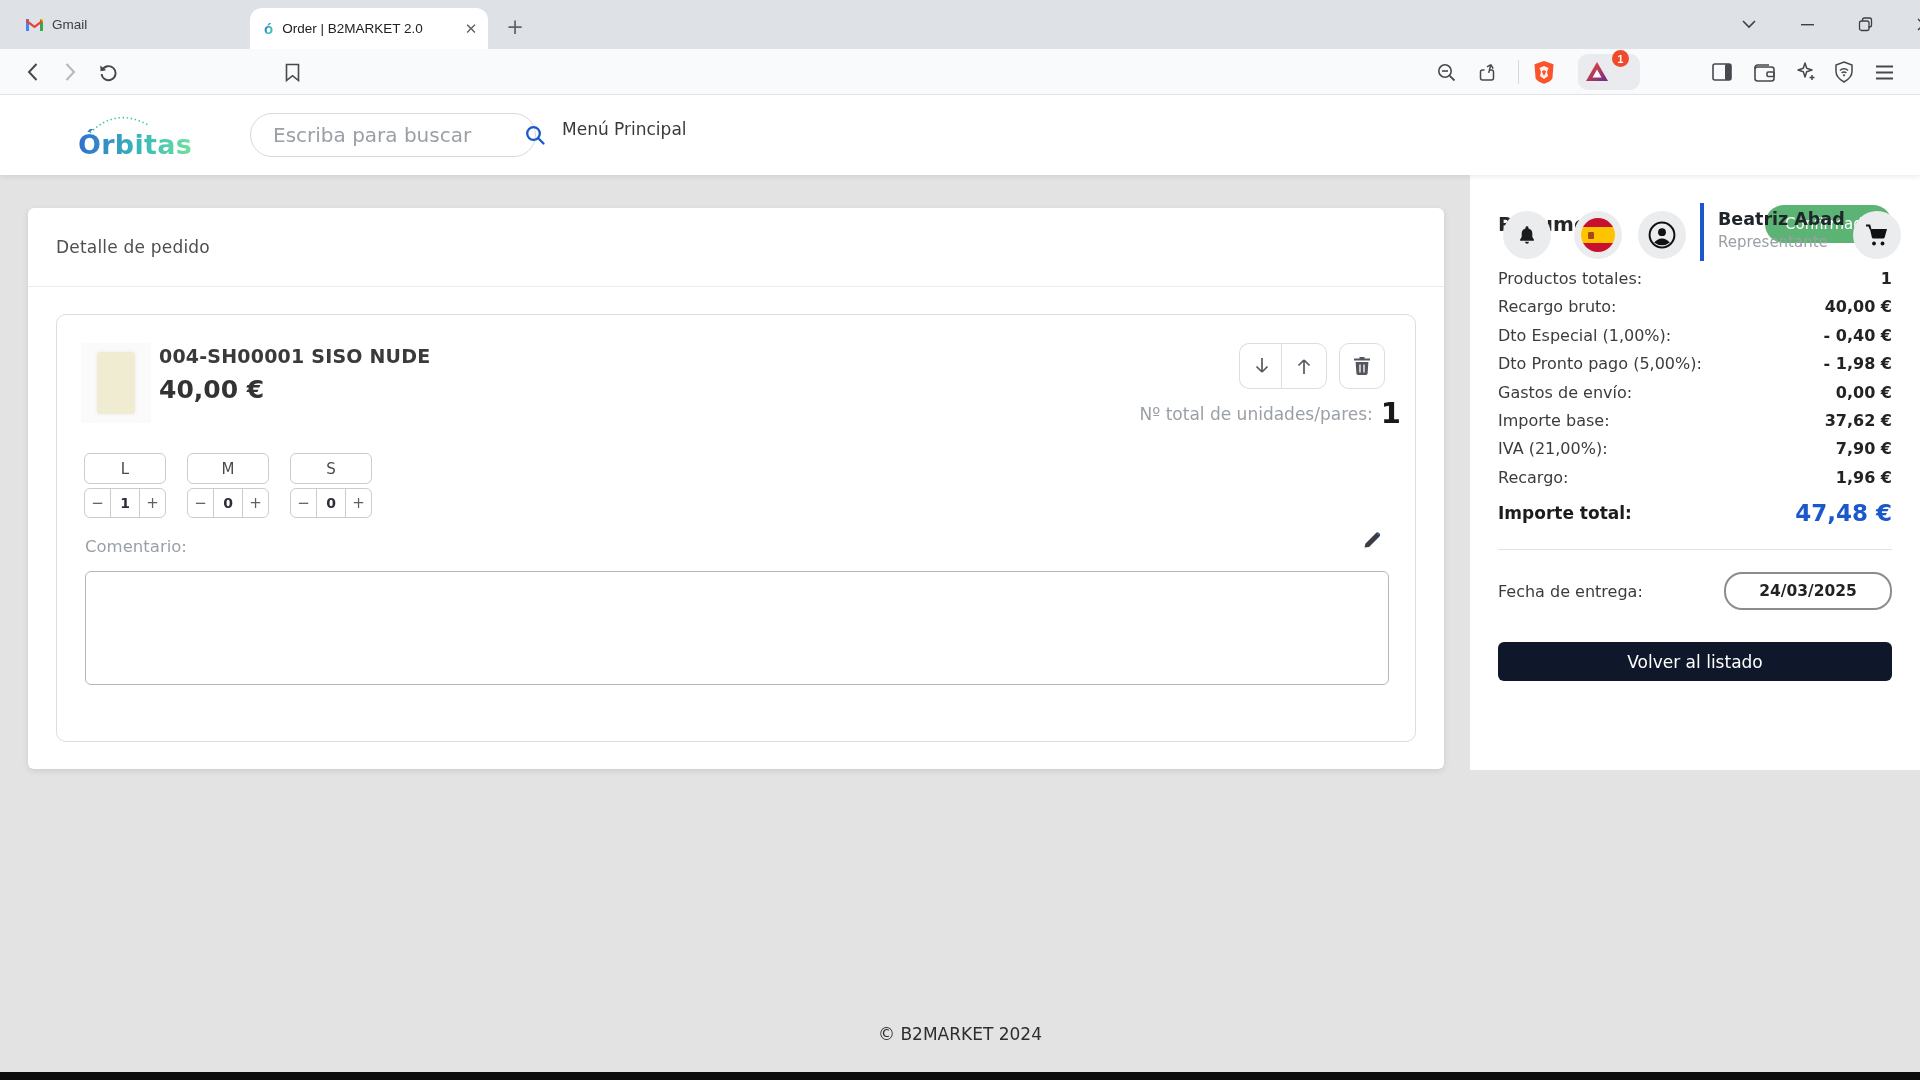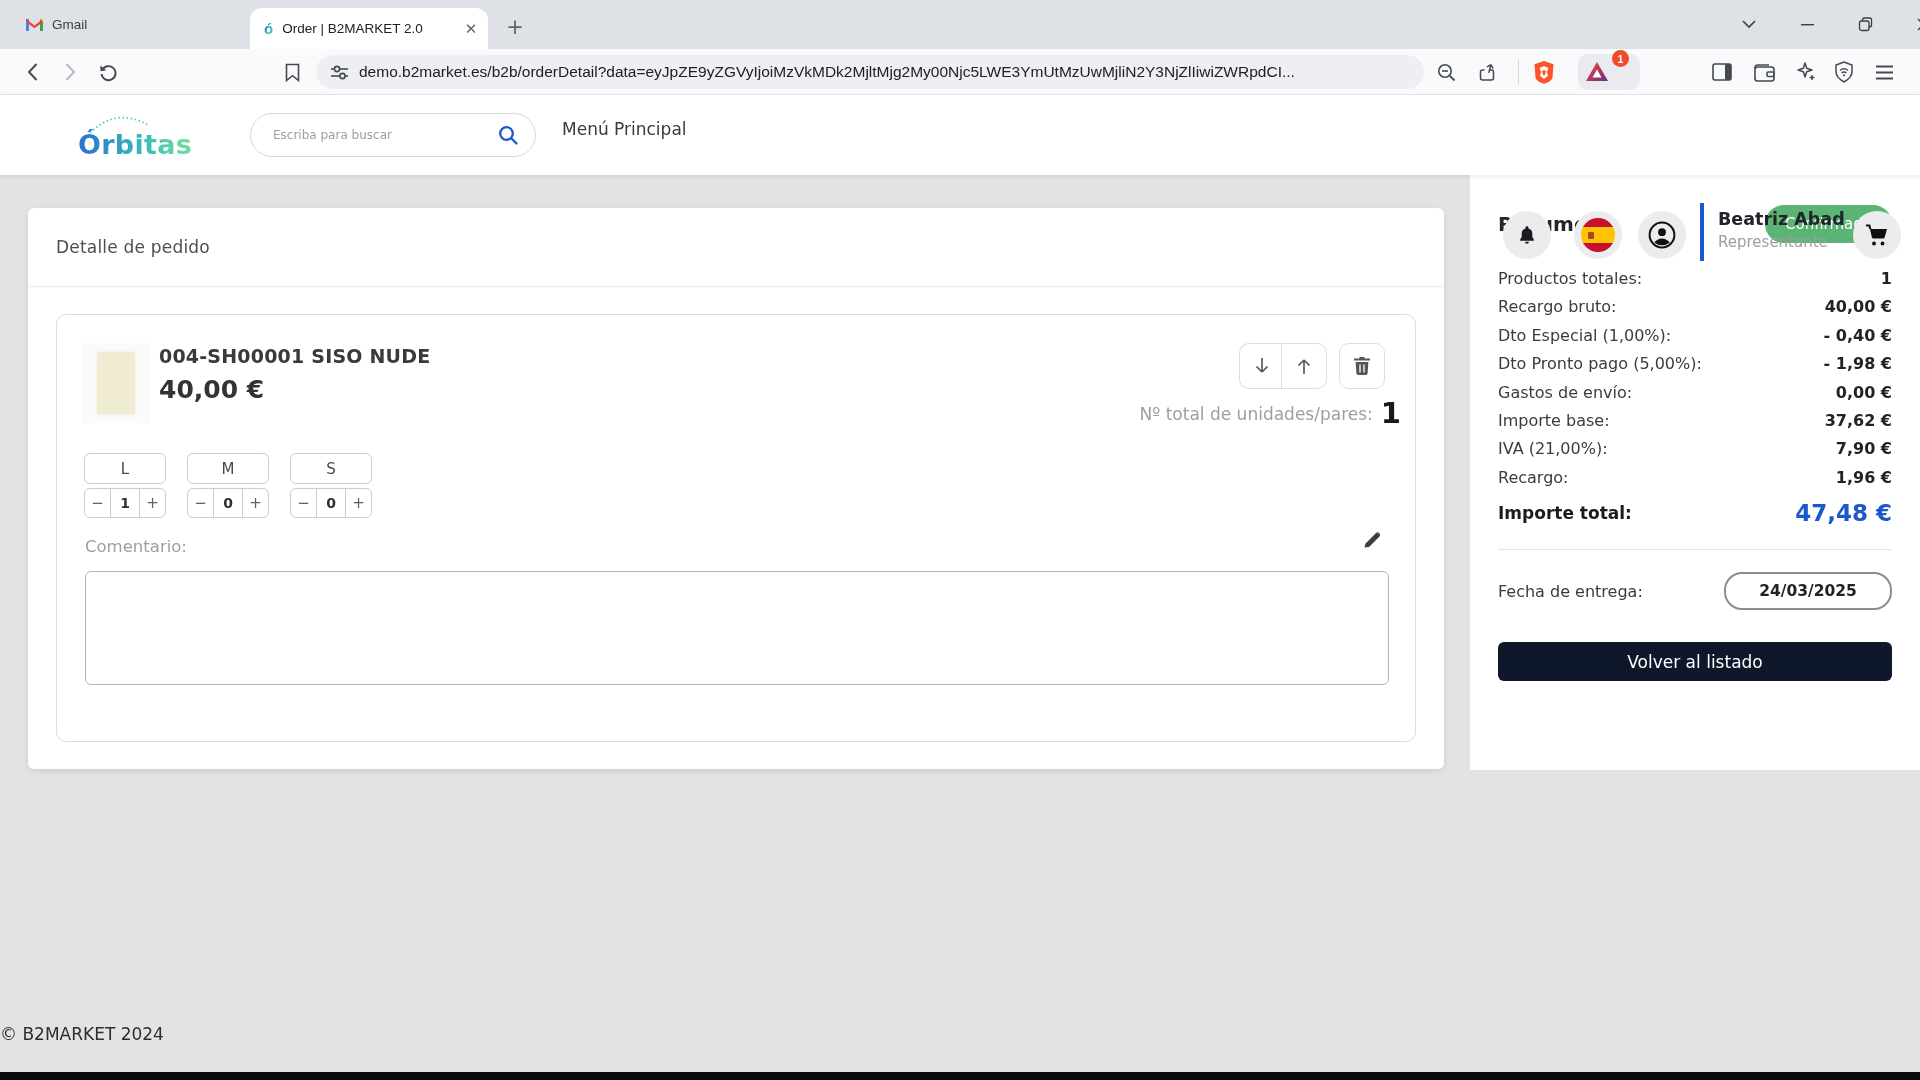--- a/index.html
+++ b/index.html
@@ -41,21 +41,21 @@
   
   .site-header{position:absolute;left:0;top:95px;width:1920px;height:80px;background:#fff;
     box-shadow:0 2px 5px rgba(0,0,0,.08);z-index:3;}
   .logo{position:absolute;left:78px;top:22px;width:110px;height:46px;}
   .logo-text{font-size:27px;font-weight:800;letter-spacing:.3px;
     background:linear-gradient(90deg,#2f6fd0 0%,#38b9b9 55%,#72df9f 100%);
     -webkit-background-clip:text;background-clip:text;color:transparent;position:absolute;left:0;top:12px;}
   .logo-arc{position:absolute;left:8px;top:-4px;}
   .search-pill{position:absolute;left:250px;top:18px;width:286px;height:44px;border:1px solid #d6d9dd;
     border-radius:22px;background:#fff;display:flex;align-items:center;padding:0 16px 0 20px;box-sizing:border-box;}
-  .search-pill input{border:none;outline:none;flex:1;font-size:12px;color:#a16207;background:transparent;
+  .search-pill input{border:none;outline:none;flex:1;font-size:20px;color:#a16207;background:transparent;
     font-family:"DejaVu Sans","Liberation Sans",sans-serif;}
   .search-pill input::placeholder{color:#9aa0a6;}
   .main-menu{position:absolute;left:562px;top:24px;height:32px;display:flex;align-items:center;gap:14px;
     font-size:17px;color:#3a3a3a;cursor:pointer;flex-direction:column;}
   .hdr-circle{position:absolute;top:116px;width:48px;height:48px;border-radius:50%;background:#ebecee;
     display:flex;align-items:center;justify-content:center;z-index:4;}
   .flag{width:34px;height:34px;border-radius:50%;overflow:hidden;position:relative;
     background:linear-gradient(180deg,#c8102e 0 27%,#ffc400 27% 73%,#c8102e 73% 100%);}
   .flag:after{content:"";position:absolute;left:7px;top:14px;width:6px;height:7px;background:#a5481f;border-radius:1px;}
   .user-divider{position:absolute;left:1700px;top:108px;width:4px;height:58px;background:#1a58cc;z-index:4;}
@@ -113,21 +113,21 @@
   .sb-total-value{font-size:23px;font-weight:800;color:#1a58cc;}
   .sb-divider{border:none;border-top:1px solid #e3e3e3;margin:23px 0 0 0;}
   .delivery{display:flex;justify-content:space-between;align-items:center;margin-top:22px;}
   .delivery-label{font-size:16px;color:#3c3c3c;}
   .date-box{width:168px;height:38px;border:2px solid #898d92;border-radius:18px;display:flex;align-items:center;
     justify-content:center;font-size:15.5px;font-weight:bold;color:#222;box-sizing:border-box;cursor:pointer;}
   .back-btn{margin-top:32px;width:100%;height:39px;background:#0f172a;border:none;border-radius:6px;color:#fff;
     font-size:17px;font-family:"DejaVu Sans","Liberation Sans",sans-serif;cursor:pointer;}
 
   
-  .footer{position:absolute;left:0;top:1024px;width:1920px;text-align:left;font-size:17px;color:#2e2e2e;}
+  .footer{position:absolute;left:0;top:1024px;width:1920px;text-align:center;font-size:17px;color:#2e2e2e;}
   .bottom-bar{position:absolute;left:0;bottom:0;width:1920px;height:8px;background:#0c0c0c;}
 
   svg{display:block;}
 </style>
 </head>
 <body>
 
 <div id="screen">
 
   <div class="tabstrip">
@@ -192,31 +192,20 @@
         <path d="M3.2 7.2 A7 7 0 1 1 2.6 11" stroke="#46494d" stroke-width="1.9" fill="none"></path>
         <path d="M1.2 2.6 L1.6 8.2 L7.2 7.2 Z" fill="#46494d"></path>
       </svg>
     </div>
     <div class="tb-icon" style="left:276px">
       <svg width="15" height="19" viewBox="0 0 15 19">
           <path d="M1.5 1.5h12v16l-6-4.8-6 4.8z" stroke="#46494d" stroke-width="1.6" fill="none"></path>
         </svg>
     </div>
 
-    <div class="omnibox">
-      <span>
-        <svg width="19" height="19" viewBox="0 0 19 19">
-          <line x1="1" y1="6" x2="18" y2="6" stroke="#46494d" stroke-width="1.6"></line>
-          <circle cx="7" cy="6" r="2.6" fill="#edeff2" stroke="#46494d" stroke-width="1.6"></circle>
-          <line x1="1" y1="13" x2="18" y2="13" stroke="#46494d" stroke-width="1.6"></line>
-          <circle cx="12.5" cy="13" r="2.6" fill="#edeff2" stroke="#46494d" stroke-width="1.6"></circle>
-        </svg>
-      </span>
-      <span class="url-text">demo.b2market.es/b2b/orderDetail?data=eyJpZE9yZGVyIjoiMzVkMDk2MjltMjg2My00Njc5LWE3YmUtMzUwMjliN2Y3NjZlIiwiZWRpdCI...</span>
-    </div>
 
     <div class="tb-icon" style="left:1430px">
       <svg width="19" height="19" viewBox="0 0 19 19">
         <circle cx="8" cy="8" r="6.2" stroke="#46494d" stroke-width="1.6" fill="none"></circle>
         <line x1="5" y1="8" x2="11" y2="8" stroke="#46494d" stroke-width="1.6"></line>
         <line x1="12.8" y1="12.8" x2="17.5" y2="17.5" stroke="#46494d" stroke-width="1.8"></line>
       </svg>
     </div>
     <div class="tb-icon" style="left:1472px">
       <svg width="19" height="19" viewBox="0 0 19 19">

